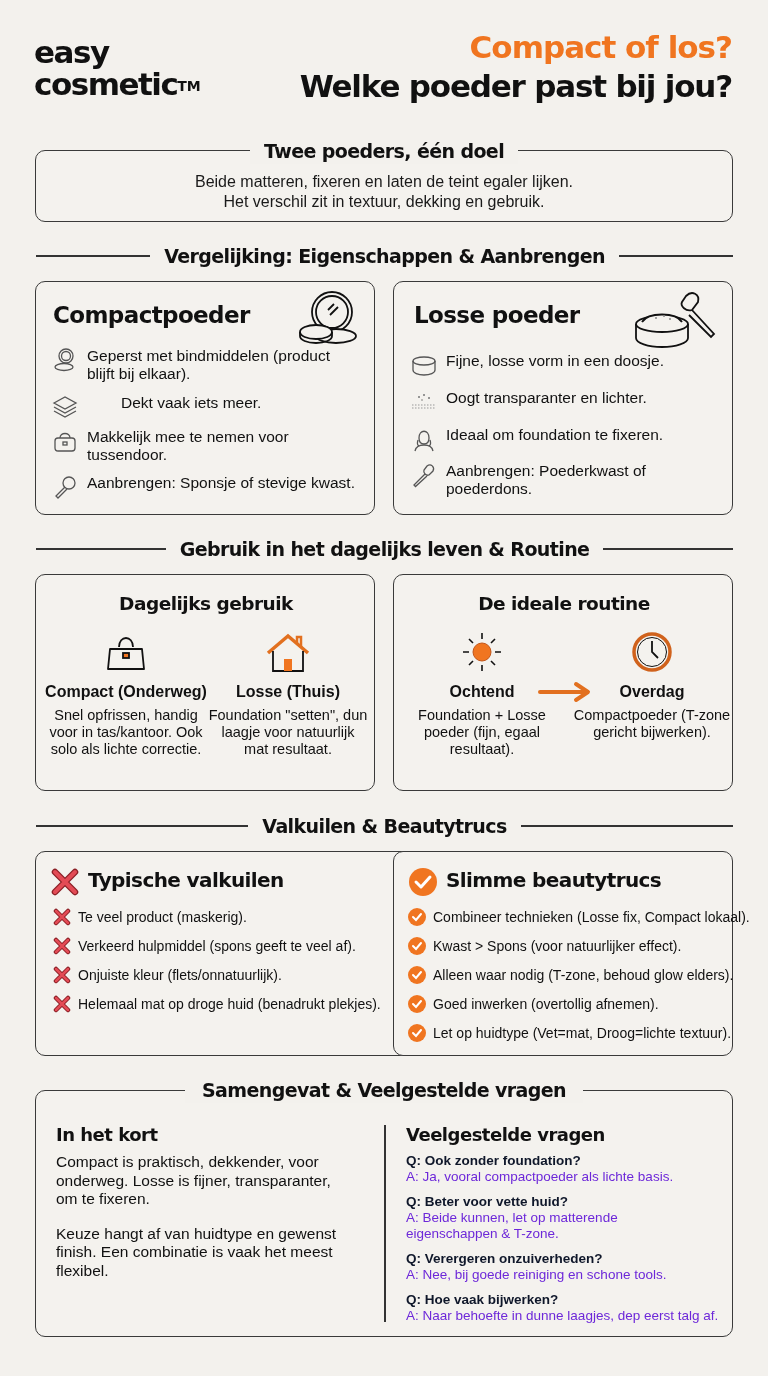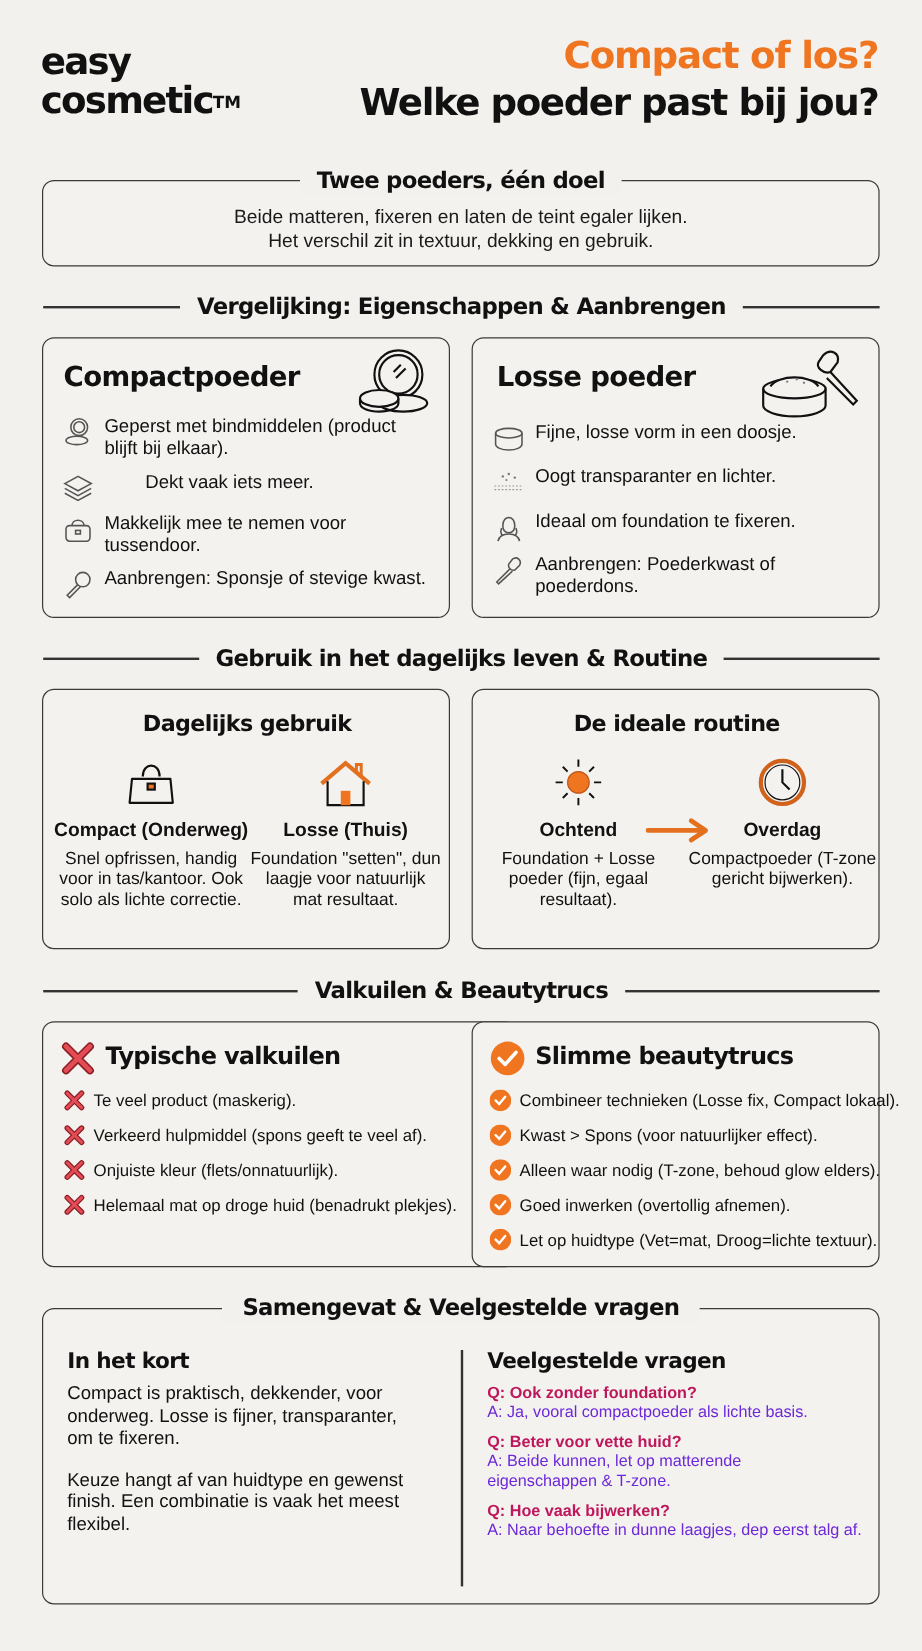--- a/index.html
+++ b/index.html
@@ -42,21 +42,21 @@
   .sub-h { font-family: "DejaVu Sans", sans-serif; font-weight: bold; font-size: 18.5px; letter-spacing: -0.5px; text-align: center; }
   .col { position: absolute; text-align: center; }
   .col .lbl { font-weight: bold; font-size: 16px; margin-top: 6px; }
   .col .desc { font-size: 14.5px; line-height: 17px; margin-top: 6px; }
 
   
   .li { position: absolute; display: flex; align-items: center; font-size: 14px; color: #111; white-space: nowrap; }
   .li .i { width: 18px; height: 18px; margin-right: 7px; flex: 0 0 18px; }
 
   
-  .q { color: #be185d; font-weight: bold; font-size: 13.5px; line-height: 16px; }
+  .q { color: #0f172a; font-weight: bold; font-size: 13.5px; line-height: 16px; }
   .a { font-size: 13.5px; line-height: 16px; color: #6d28d9; }
 </style>
 </head>
 <body>
 
 <div class="abs logo">
   <div>easy</div>
   <div><span>cosmetic</span><sup>TM</sup></div>
 </div>
 <div class="abs title-wrap">
@@ -348,16 +348,20 @@
   <div style="font-family:'DejaVu Sans',sans-serif;font-weight:bold;font-size:18px;letter-spacing:-0.5px;">Veelgestelde vragen</div>
   <div style="margin-top:8px;">
     <div class="q">Q: Ook zonder foundation?</div>
     <div class="a">A: Ja, vooral compactpoeder als lichte basis.</div>
   </div>
   <div style="margin-top:9px;width:250px;">
     <div class="q">Q: Beter voor vette huid?</div>
     <div class="a">A: Beide kunnen, let op matterende eigenschappen &amp; T-zone.</div>
   </div>
   <div style="margin-top:9px;">
+    <div class="q">Q: Verergeren onzuiverheden?</div>
+    <div class="a">A: Nee, bij goede reiniging en schone tools.</div>
+  </div>
+  <div style="margin-top:9px;">
     <div class="q">Q: Hoe vaak bijwerken?</div>
     <div class="a">A: Naar behoefte in dunne laagjes, dep eerst talg af.</div>
   </div>
 </div>
 
 </body></html>

